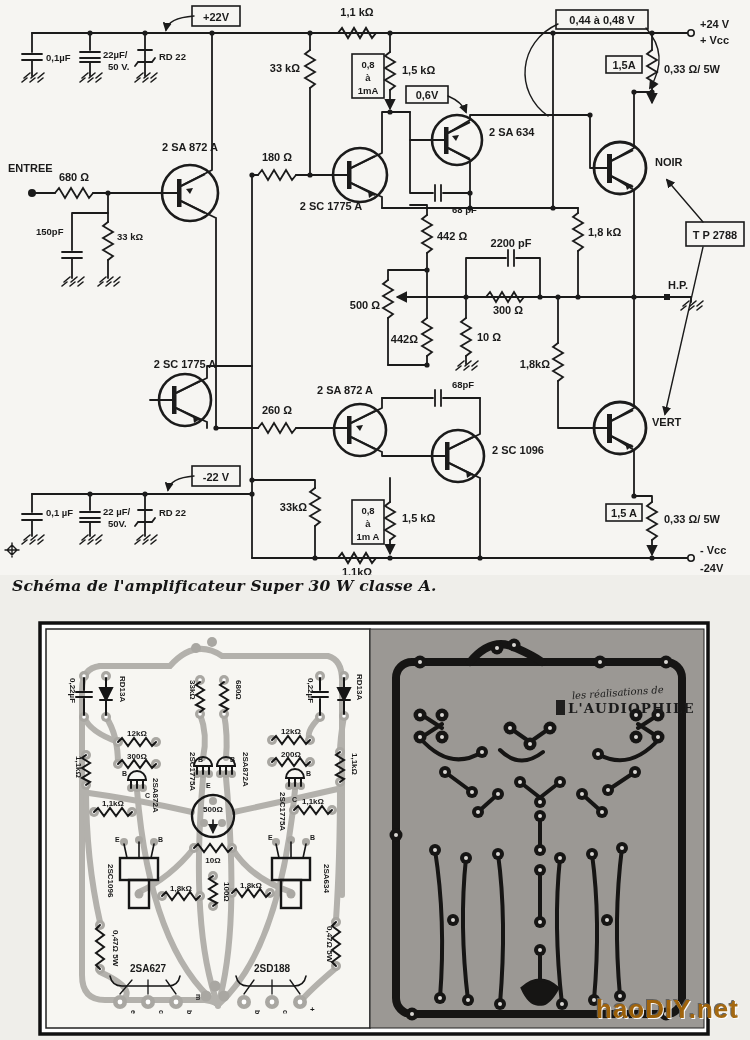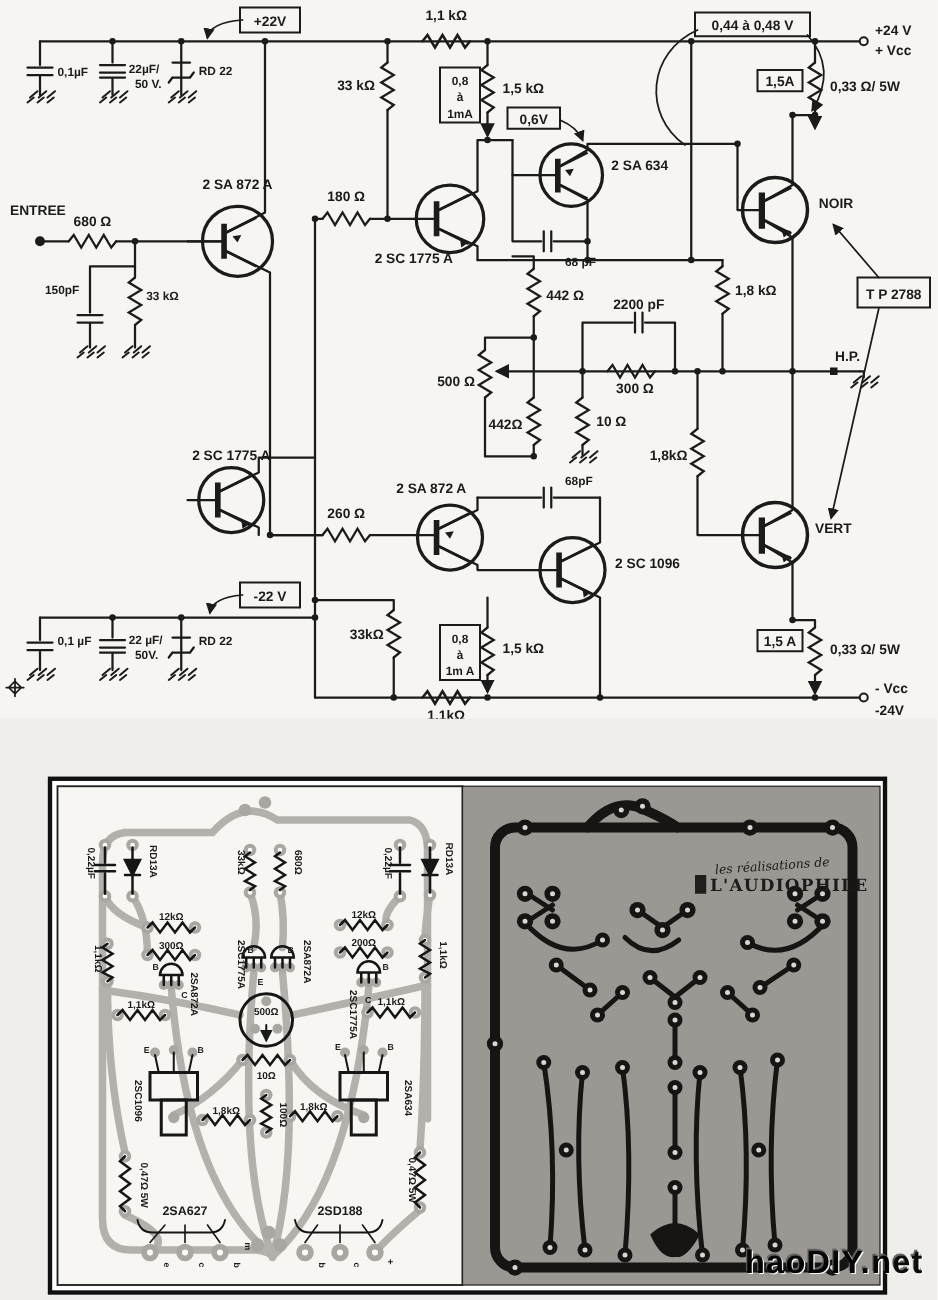--- a/index.html
+++ b/index.html
@@ -10,21 +10,21 @@
   .lbl{font:bold 11px "Liberation Sans",sans-serif;}
   .lbl-s{font:bold 9.5px "Liberation Sans",sans-serif;}
   .boxlbl{font:bold 11px "Liberation Sans",sans-serif;}
   .caption{position:absolute;left:12px;top:576px;width:560px;color:#151515;
            font:italic bold 15.5px "DejaVu Serif",serif;letter-spacing:.2px;}
   .pcb-wrap{position:absolute;left:0;top:620px;width:750px;height:420px;}
   .plbl{font:bold 8px "Liberation Sans",sans-serif;}
   .plbl-t{font:bold 7px "Liberation Sans",sans-serif;}
   .logo-script{font:italic 10px "DejaVu Serif",serif;}
   .logo-name{font:bold 13.5px "DejaVu Serif",serif;letter-spacing:1px;}
-  .watermark{position:absolute;left:596px;top:994px;color:#000000;
+  .watermark{position:absolute;left:596px;top:994px;color:#a16207;
              font:bold 26px "Liberation Sans",sans-serif;letter-spacing:1px;
              text-shadow:1px 1px 0 #ffffff,-1px -1px 0 #5f5f5d;opacity:.95;z-index:5;}
 </style>
 </head>
 <body>
 
 <div class="page">
 
   <div class="schem-wrap">
   <svg width="750" height="575" viewBox="0 0 750 575">
@@ -340,20 +340,21 @@
       <text class="lbl-s" x="368" y="514" text-anchor="middle">0,8</text>
       <text class="lbl-s" x="368" y="527" text-anchor="middle">à</text>
       <text class="lbl-s" x="368" y="540" text-anchor="middle">1m A</text>
       <text class="boxlbl" x="624" y="517" text-anchor="middle">1,5 A</text>
       <text class="lbl" x="664" y="523">0,33 Ω/ 5W</text>
       <text class="lbl" x="357" y="576" text-anchor="middle">1,1kΩ</text>
     </g>
   </svg>
   </div>
 
+  <div class="caption">Schéma de l'amplificateur Super 30 W classe A.</div>
 
   <div class="pcb-wrap">
   <svg width="750" height="420" viewBox="0 0 750 420">
 
     <rect x="40" y="3" width="668" height="411" fill="#ffffff" stroke="#101010" stroke-width="3.5"></rect>
     <rect x="46" y="9" width="324" height="399" fill="#f7f6f2" stroke="#222" stroke-width="1.5"></rect>
     <rect x="370" y="9" width="334" height="399" fill="#9b9894" stroke="#222" stroke-width="1"></rect>
 
     <g stroke="#b3b1ac" stroke-width="6" fill="none" stroke-linecap="round">
       <path d="M100,46 H170 Q195,18 222,36 H328 Q342,40 342,60 V275"></path>

